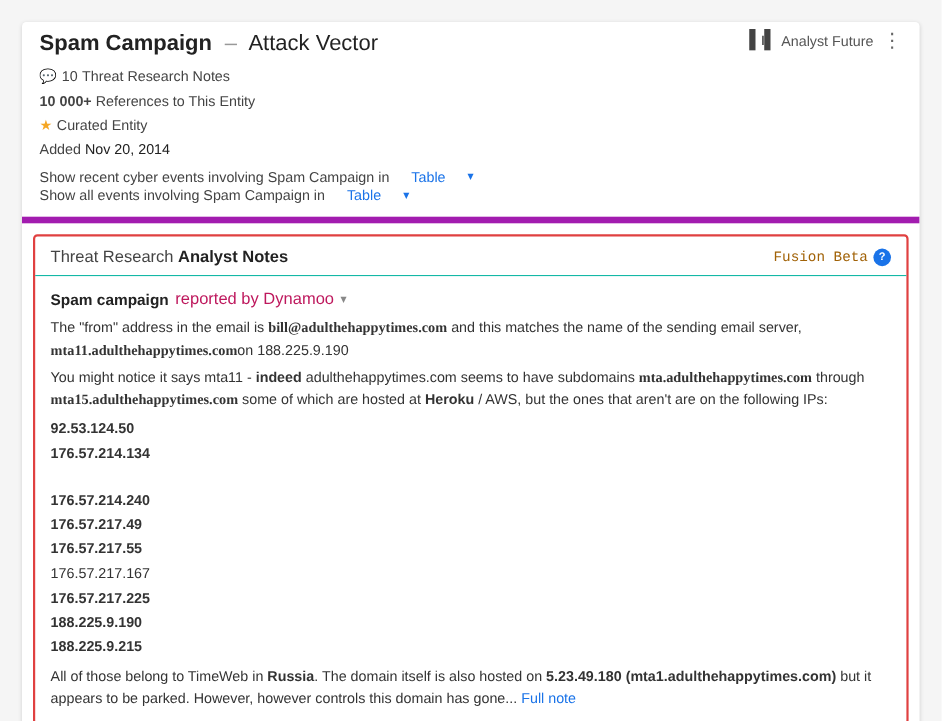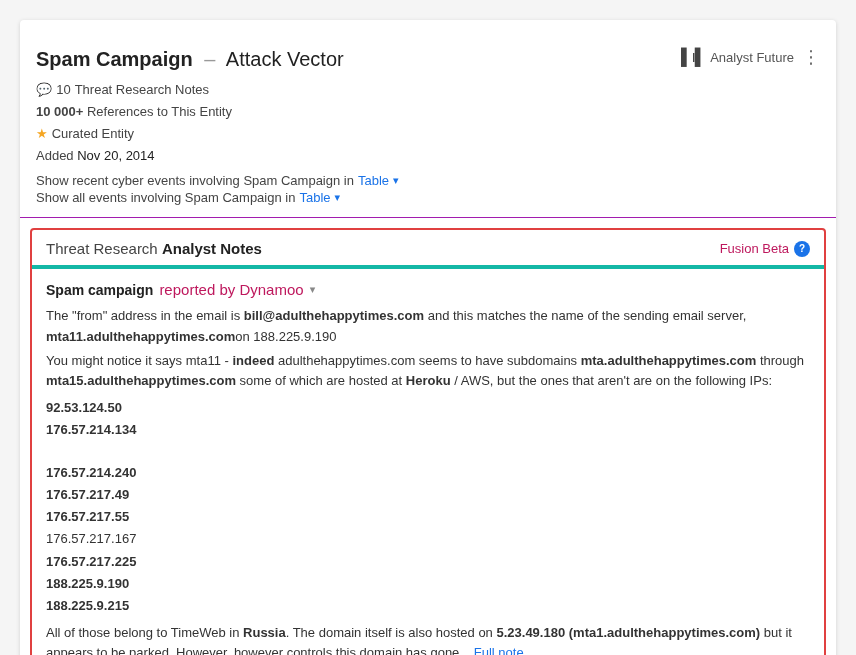--- a/index.html
+++ b/index.html
@@ -15,22 +15,22 @@
     }
     .page-container {
       width: 816px;
       background: #fff;
       border-radius: 4px;
       box-shadow: 0 1px 4px rgba(0,0,0,0.15);
       overflow: hidden;
     }
     
     .header-section {
-      padding: 28px 16px 10px 16px;
-      border-bottom: 1px solid #a21caf;
+      padding: 8px 16px 10px 16px;
+      border-bottom: 6px solid #a21caf;
     }
     .header-top {
       display: flex;
       justify-content: space-between;
       align-items: flex-start;
       margin-bottom: 8px;
     }
     .page-title {
       font-size: 20px;
       font-weight: 400;
@@ -101,59 +101,60 @@
       margin-top: 6px;
     }
     .links-section a, .link-text {
       color: #1a73e8;
       text-decoration: none;
       font-size: 13px;
     }
     .links-section .link-row {
       display: flex;
       align-items: center;
-      gap: 4px;
+      gap: 20px;
       margin-bottom: 2px;
       color: #444;
     }
     .link-row .chevron {
       color: #1a73e8;
       font-size: 11px;
     }
     
     .analyst-section {
       border: 2px solid #e04040;
       border-radius: 4px;
       margin: 10px 10px;
     }
     .analyst-header {
       display: flex;
       justify-content: space-between;
       align-items: center;
       padding: 10px 14px 8px 14px;
-      border-bottom: 4px solid #14b8a6;
+      border-bottom: 1px solid #14b8a6;
     }
     .analyst-title {
       font-size: 15px;
       font-weight: 400;
       color: #444;
     }
     .analyst-title .bold-part {
       font-weight: 700;
       color: #222;
     }
     .fusion-beta {
       display: flex;
       align-items: center;
       gap: 5px;
     }
     .fusion-link {
-      color: #be185d;
+      color: #a16207;
       text-decoration: none;
       font-size: 13px;
+      font-family: Liberation Mono, monospace;
     }
     .help-icon {
       display: inline-flex;
       align-items: center;
       justify-content: center;
       width: 16px;
       height: 16px;
       border-radius: 50%;
       background: #1a73e8;
       color: #fff;
@@ -186,20 +187,21 @@
       font-size: 11px;
       cursor: pointer;
     }
     .note-body {
       font-size: 13px;
       color: #333;
       line-height: 1.55;
     }
     .note-body .bold-email {
       font-weight: 700;
+      font-family: Liberation Serif, serif;
     }
     .note-body .ip-list {
       margin: 6px 0;
     }
     .note-body .ip-list div {
       font-weight: 700;
       line-height: 1.7;
     }
     .full-note-link {
       color: #1a73e8;

